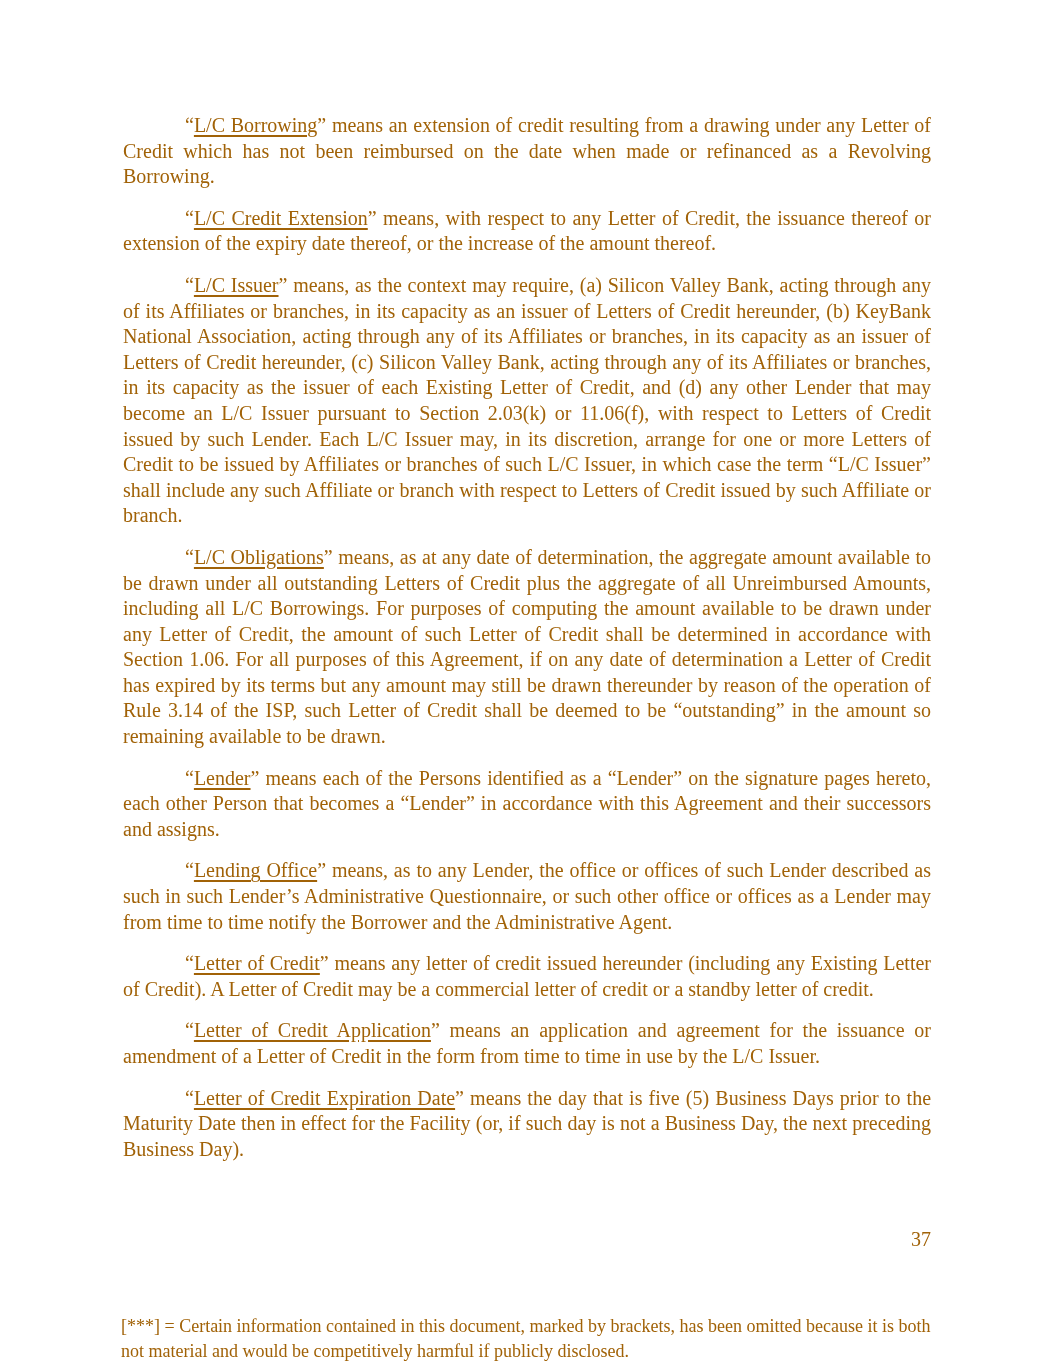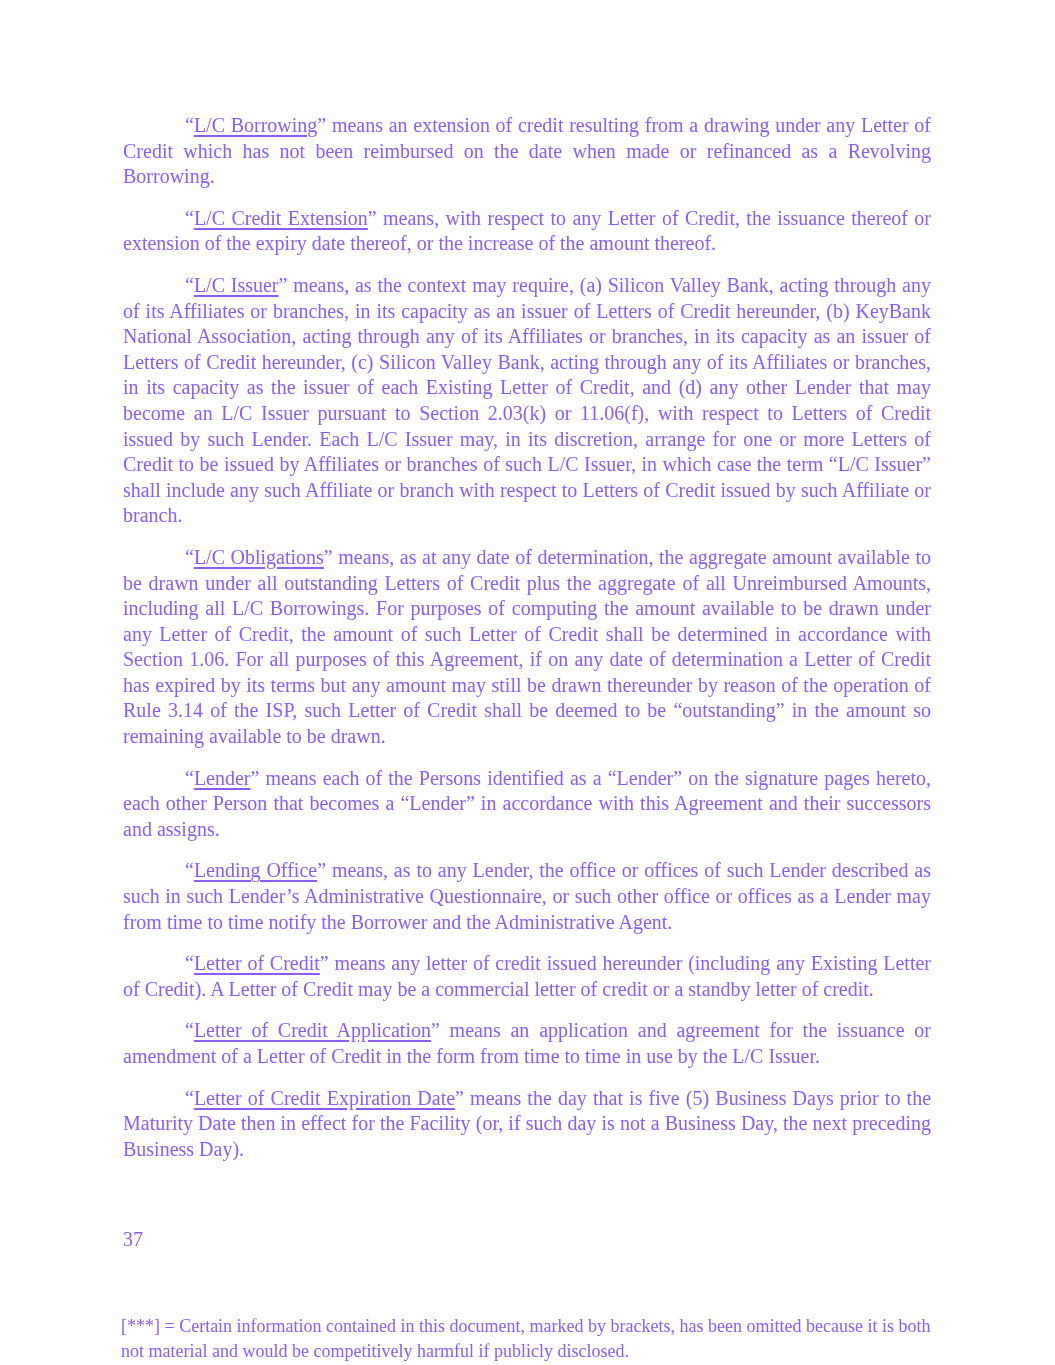--- a/index.html
+++ b/index.html
@@ -6,21 +6,21 @@
   html, body {
     margin: 0;
     padding: 0;
     background: #ffffff;
   }
   .page {
     position: relative;
     width: 1055px;
     height: 1365px;
     background: #ffffff;
-    color: #8b5cf6;
+    color: #a16207;
     font-family: "Liberation Serif", "DejaVu Serif", serif;
     overflow: hidden;
   }
   .content {
     position: absolute;
     left: 123px;
     top: 113px;
     width: 808px;
   }
   .para {
@@ -32,21 +32,21 @@
   }
   .term {
     text-decoration: underline;
     text-underline-offset: 3px;
   }
   .page-number {
     position: absolute;
     left: 123px;
     top: 1227px;
     width: 808px;
-    text-align: left;
+    text-align: right;
     font-size: 20px;
     line-height: 25px;
   }
   .footnote {
     position: absolute;
     left: 121px;
     top: 1314px;
     width: 816px;
     font-size: 18px;
     line-height: 25px;

